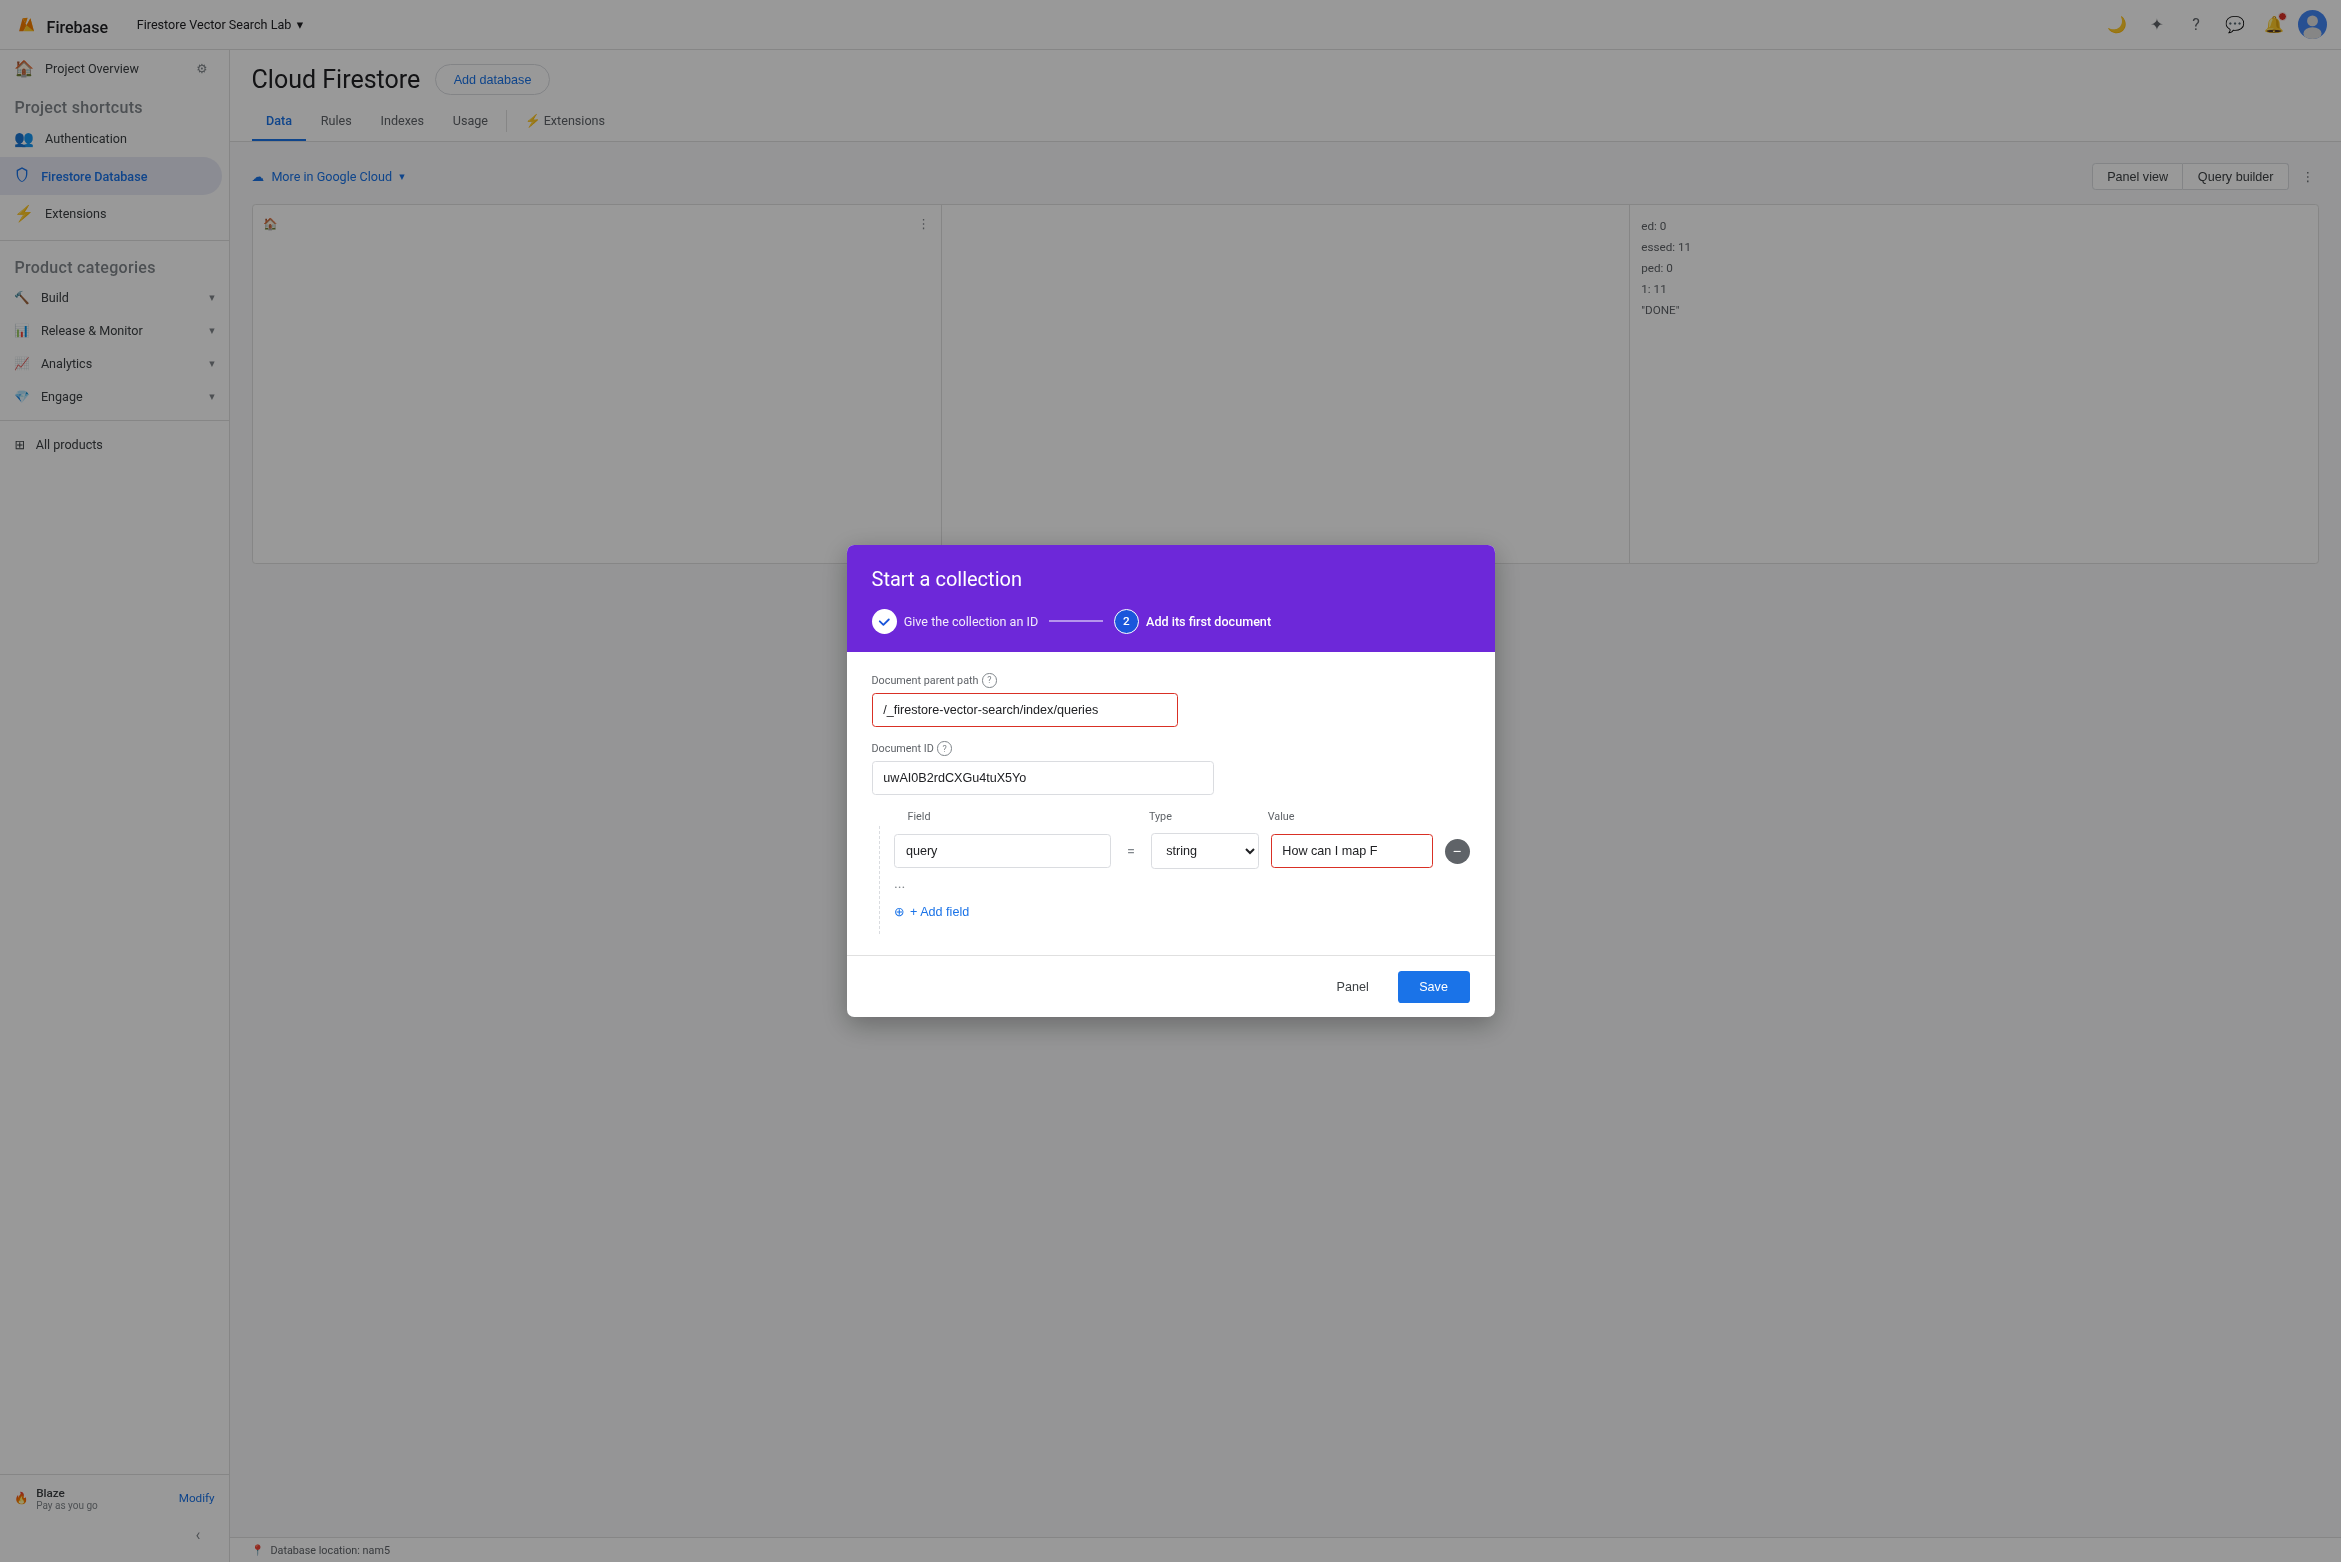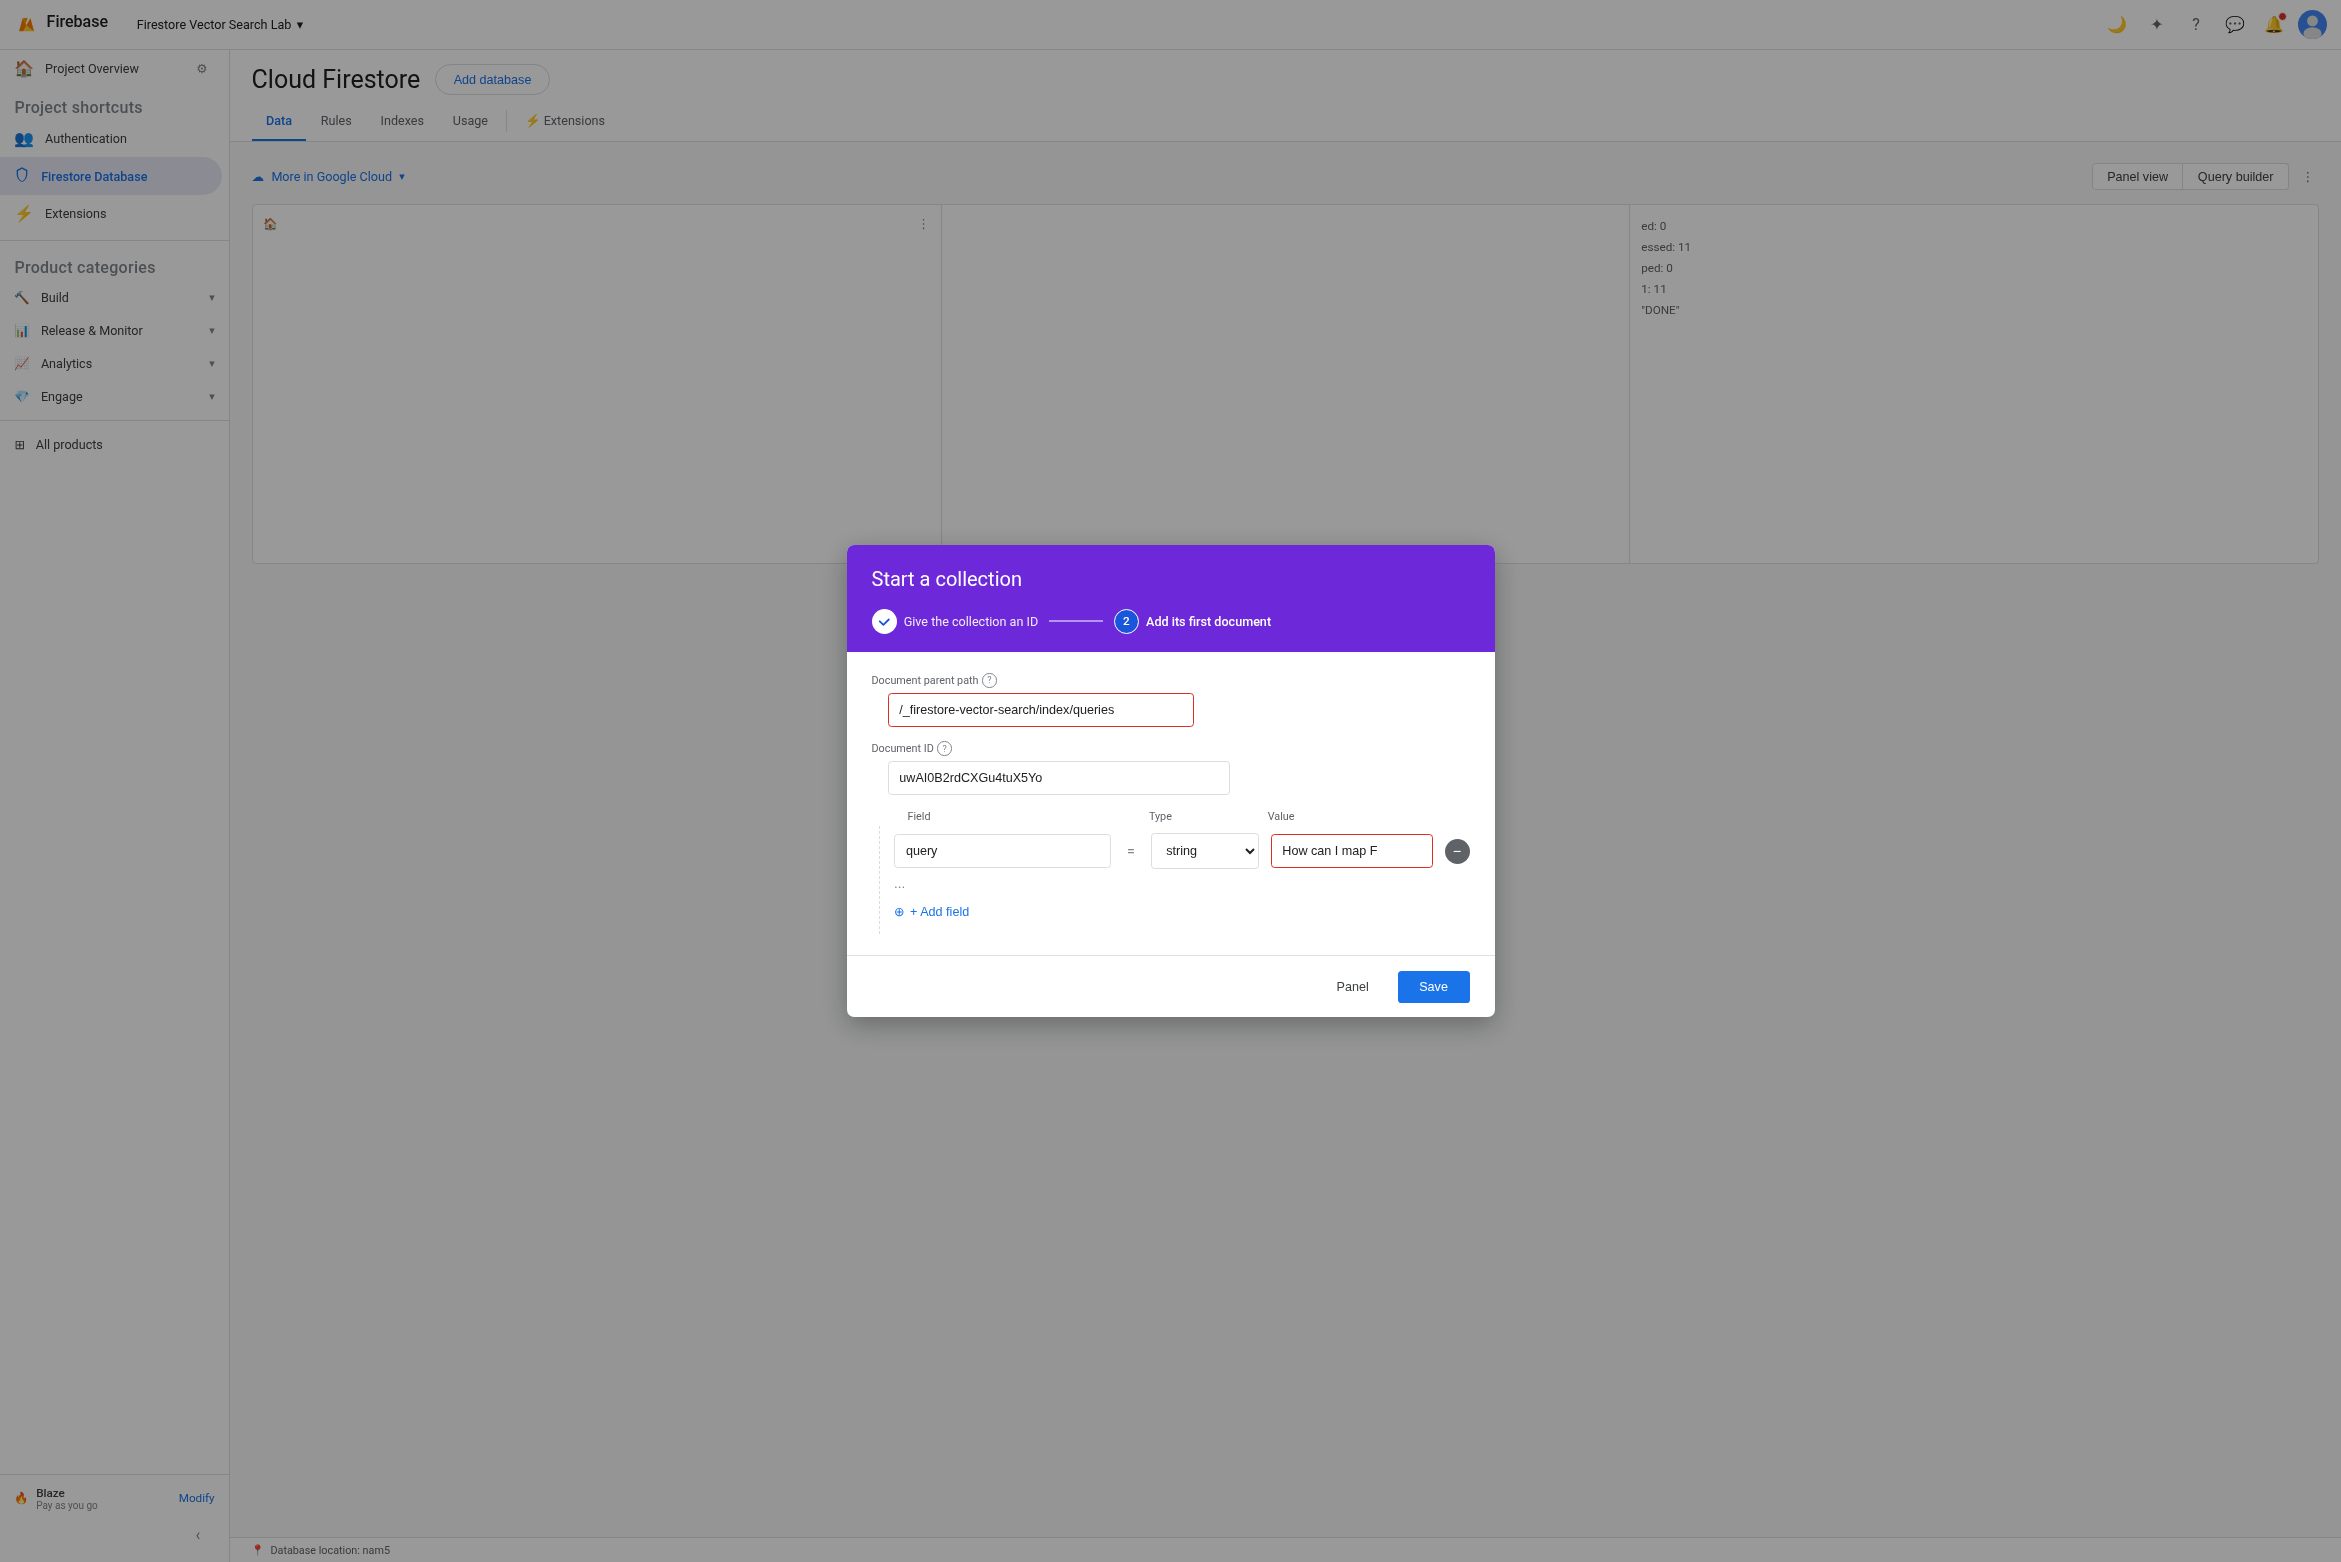--- a/index.html
+++ b/index.html
@@ -6,21 +6,21 @@
     body { font-family: 'Google Sans', Roboto, Arial, sans-serif; background: #f8f9fa; font-size: 12.6px; color: #202124; overflow: hidden; }
 
     
     .app-container { display: flex; flex-direction: column; height: 100vh; }
     .top-bar { display: flex; align-items: center; background: #fff; border-bottom: 0.9px solid #e0e0e0; padding: 0 14.4px; height: 50px; z-index: 10; }
     .main-layout { display: flex; flex: 1; overflow: hidden; }
     .sidebar { width: 230px; min-width: 230px; background: #fff; border-right: 0.9px solid #e0e0e0; display: flex; flex-direction: column; overflow-y: auto; }
     .content-area { flex: 1; display: flex; flex-direction: column; overflow: hidden; position: relative; }
 
     
-    .firebase-logo { display: flex; align-items: flex-start; gap: 7.2px; margin-right: 21.6px; cursor: pointer; }
+    .firebase-logo { display: flex; align-items: flex-end; gap: 7.2px; margin-right: 21.6px; cursor: pointer; }
     .firebase-logo-icon { width: 25px; height: 25px; }
     .firebase-logo-text { font-size: 16px; font-weight: 500; color: #202124; }
     .project-selector { display: flex; align-items: center; gap: 5.4px; font-size: 12.6px; color: #202124; cursor: pointer; padding: 3.6px 7.2px; border-radius: 3.6px; }
     .top-bar-spacer { flex: 1; }
     .top-bar-icons { display: flex; align-items: center; gap: 7.2px; }
     .icon-btn { width: 32px; height: 32px; display: flex; align-items: center; justify-content: center; border-radius: 50%; cursor: pointer; color: #5f6368; font-size: 16px; }
     .avatar { width: 29px; height: 29px; border-radius: 50%; background: #4285f4; display: flex; align-items: center; justify-content: center; color: white; font-size: 12.6px; font-weight: 500; cursor: pointer; overflow: hidden; }
 
     
     .sidebar-section-label { padding: 10.8px 14.4px 3.6px; font-size: 16px; color: #80868b; font-weight: 500; text-transform: none; letter-spacing: 0.3px; }
@@ -69,21 +69,21 @@
     .step-circle.done { background: #fff; color: #1a56db; }
     .step-circle.active { background: #1a56db; color: #fff; border: 1.8px solid #fff; }
     .step-line { flex: 0 0 54px; height: 1.8px; background: rgba(255,255,255,0.5); }
     .step-label { color: rgba(255,255,255,0.9); font-size: 12.6px; }
     .step-label.active { color: #fff; font-weight: 500; }
 
     
     .dialog-body { padding: 21.6px 25px; }
     .field-label { font-size: 10.8px; color: #5f6368; margin-bottom: 5.4px; display: flex; align-items: center; gap: 3.6px; }
     .field-label .help-icon { width: 14.4px; height: 14.4px; border-radius: 50%; border: 0.9px solid #80868b; display: inline-flex; align-items: center; justify-content: center; font-size: 9px; color: #80868b; cursor: pointer; }
-    .input-field { width: 100%; border: 0.9px solid #dadce0; border-radius: 3.6px; padding: 9px 10.8px; font-size: 12.6px; color: #202124; outline: none; margin-left: 16px; }
+    .input-field { width: 100%; border: 0.9px solid #dadce0; border-radius: 3.6px; padding: 9px 10.8px; font-size: 12.6px; color: #202124; outline: none; }
     .input-field.highlighted { border: 1.8px solid #d93025; border-radius: 3.6px; }
     .document-parent-path { max-width: 306px; }
 
     
     .fields-section { margin-top: 0; }
     .fields-row { display: flex; align-items: center; gap: 12px; }
     .field-input { flex: 1; border: 0.9px solid #dadce0; border-radius: 3.6px; padding: 9px 10.8px; font-size: 12.6px; color: #202124; outline: none; }
     .field-eq { color: #80868b; font-size: 14.4px; padding: 0 3.6px; }
     .type-select { border: 0.9px solid #dadce0; border-radius: 3.6px; padding: 9px 10.8px; font-size: 12.6px; color: #202124; background: #fff; cursor: pointer; outline: none; min-width: 108px; }
     .value-input { flex: 1; border: 1.8px solid #d93025; border-radius: 3.6px; padding: 9px 10.8px; font-size: 12.6px; color: #202124; outline: none; max-width: 162px; }

